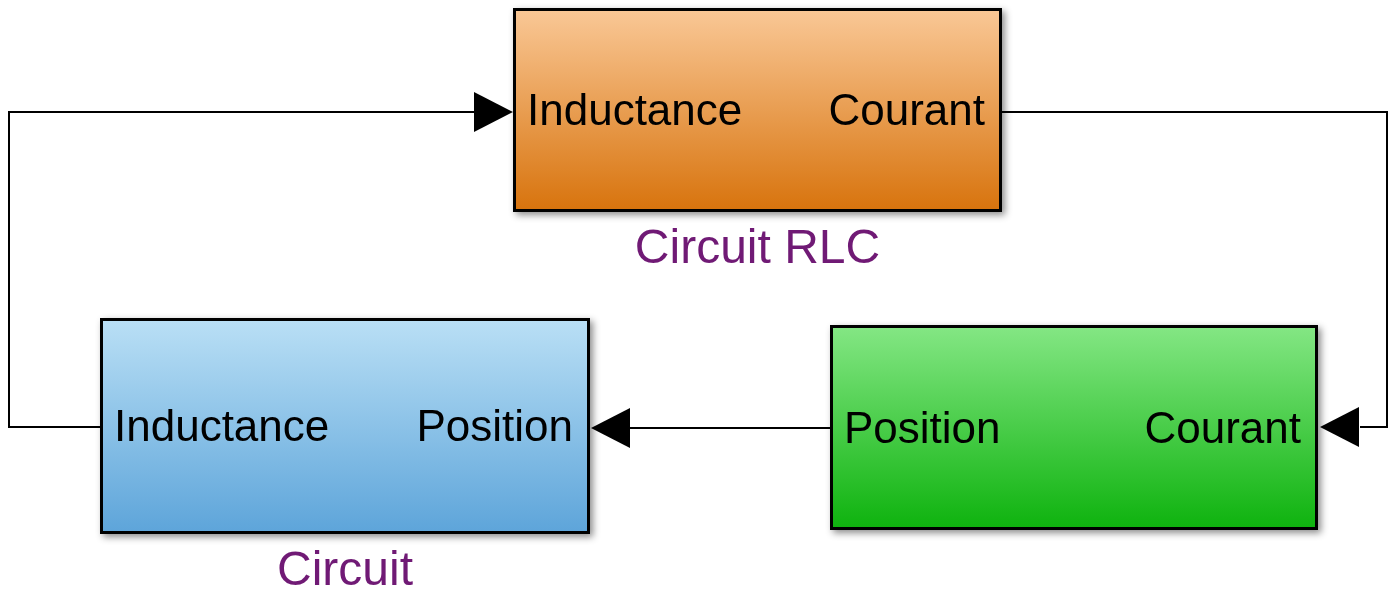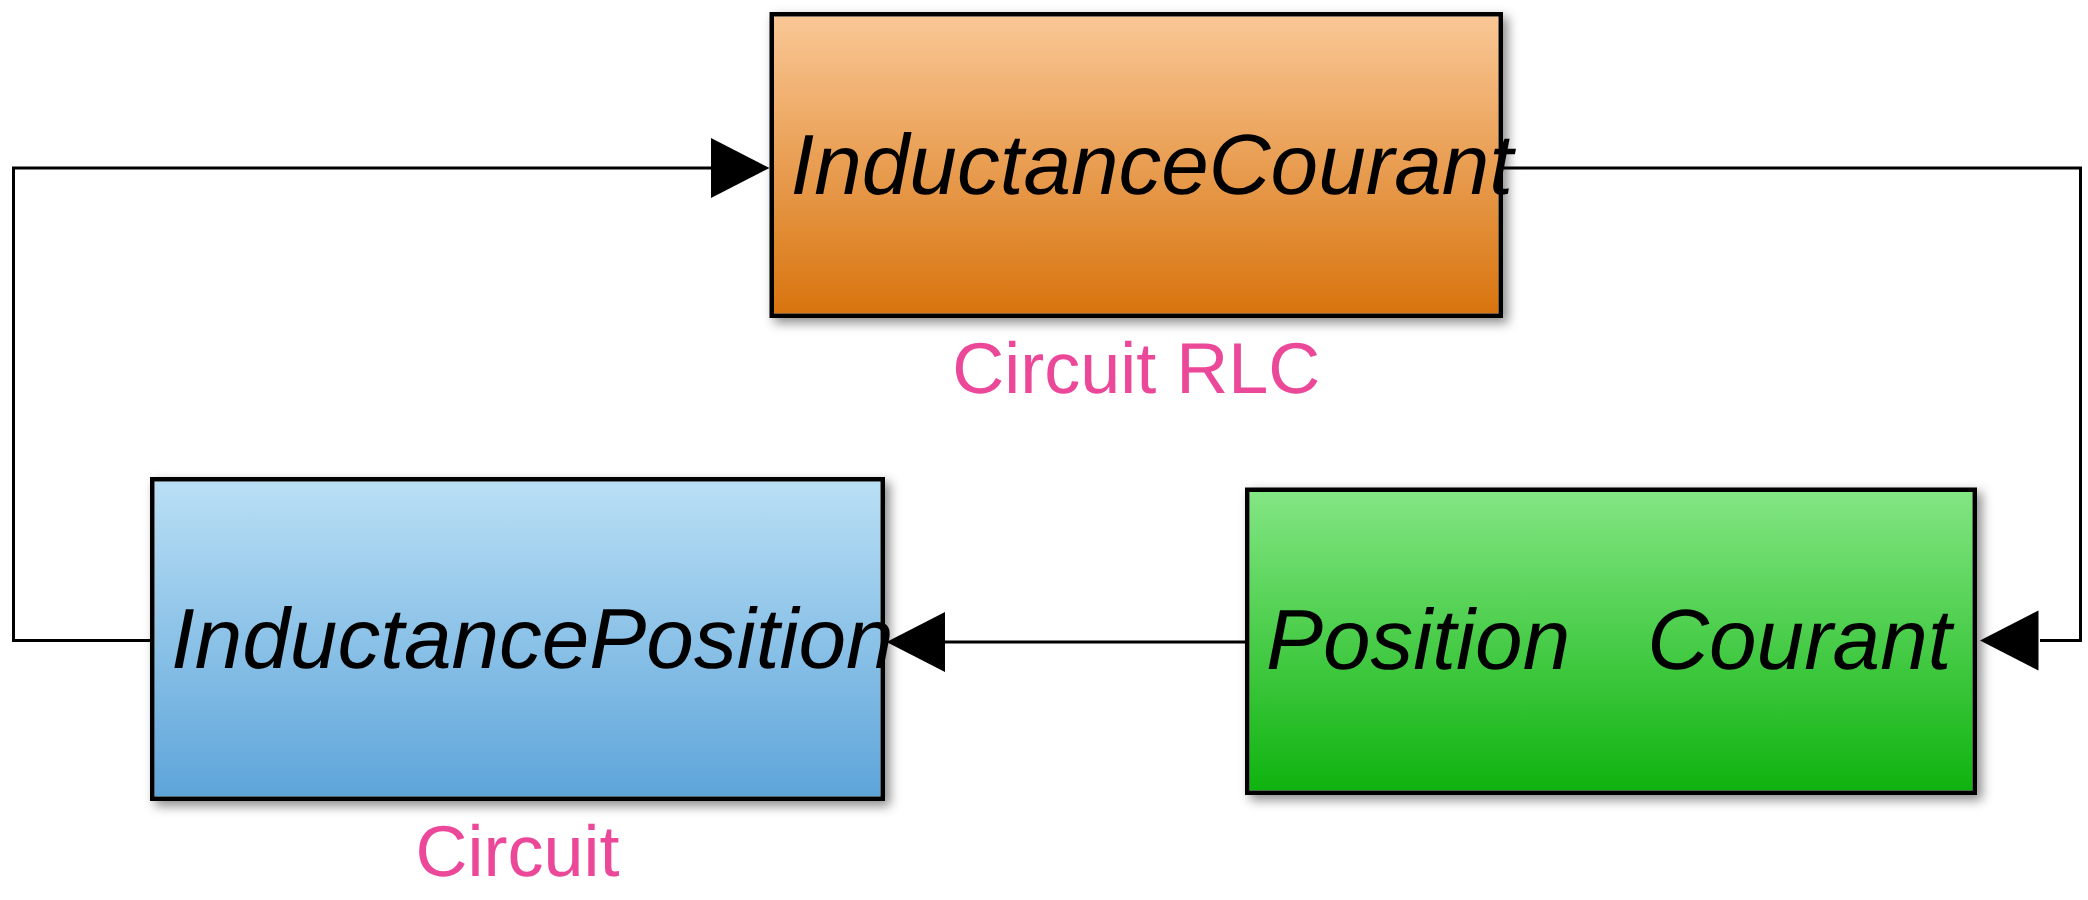--- a/index.html
+++ b/index.html
@@ -28,31 +28,30 @@
     box-sizing: border-box;
     border: 3px solid #000000;
     box-shadow: 3px 3px 7px rgba(0, 0, 0, 0.45);
     display: flex;
     align-items: center;
     justify-content: space-between;
     padding: 0 14px 0 11px;
     z-index: 2;
   }
   .port-label {
-    font-size: 57px;
+    font-size: 44px;
     color: #000000;
     white-space: nowrap;
     line-height: 1;
-    font-style: italic;
   }
   .block-caption {
     position: absolute;
     text-align: center;
     font-size: 48px;
-    color: #ec4899;
+    color: #701a75;
     white-space: nowrap;
     line-height: 1.1;
     z-index: 2;
   }
   #block-circuit-rlc  { left: 513px; top: 8px;   width: 489px; height: 204px; }
   #block-bobine       { left: 100px; top: 318px; width: 490px; height: 216px; }
   #block-equation     { left: 830px; top: 325px; width: 488px; height: 205px; }
   #caption-circuit-rlc { left: 513px; top: 221px; width: 489px; }
   #caption-bobine      { left: 100px; top: 543px; width: 490px; }
   #caption-equation    { left: 774px; top: 538px; width: 600px; }

